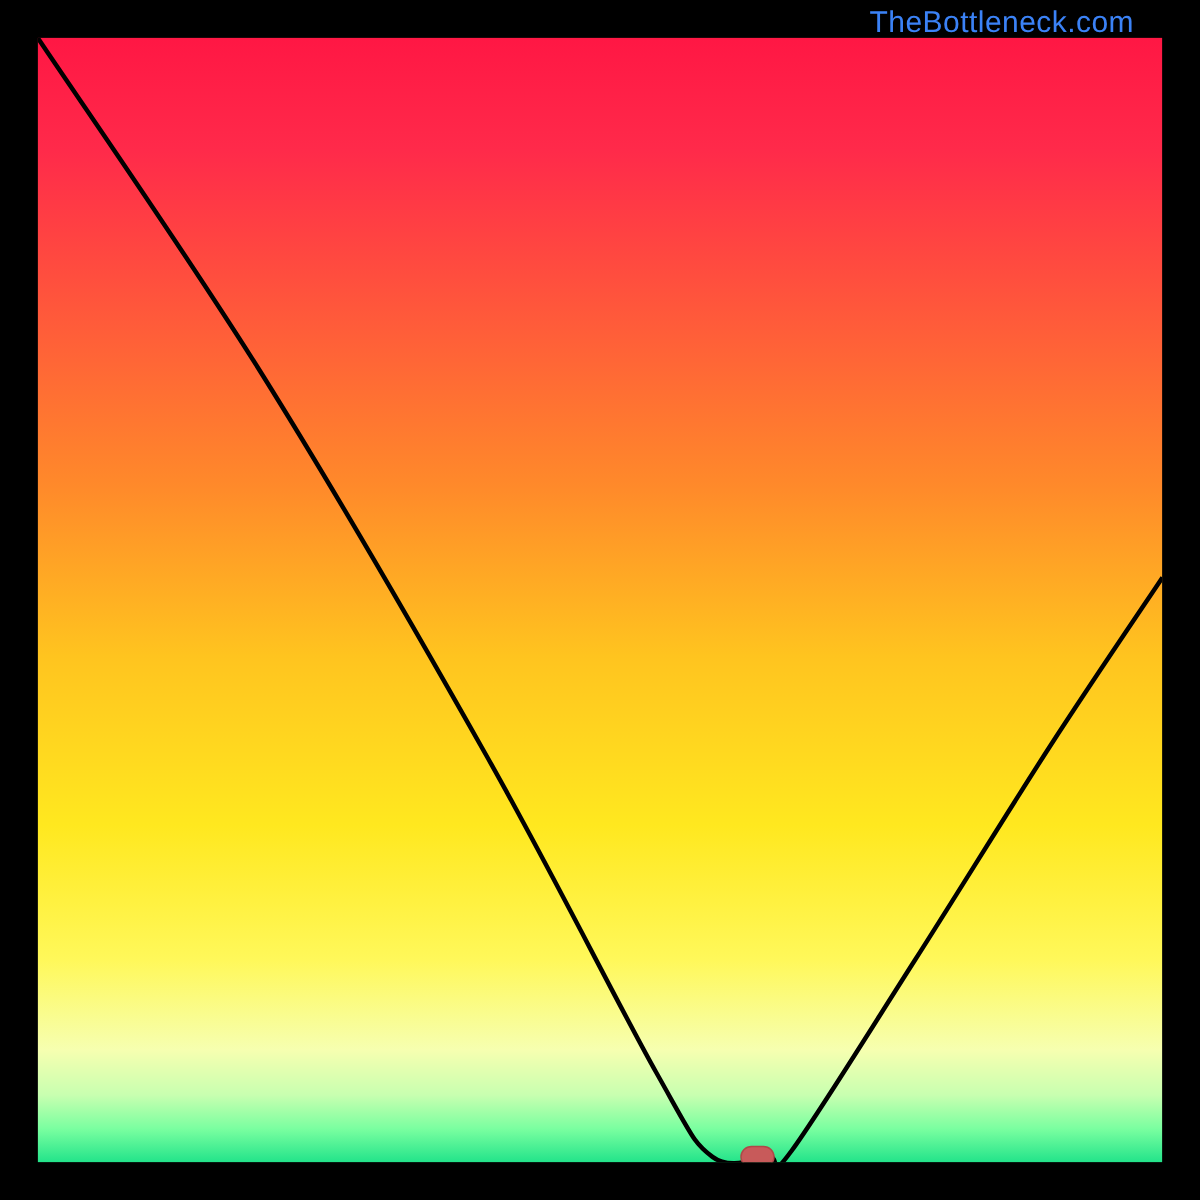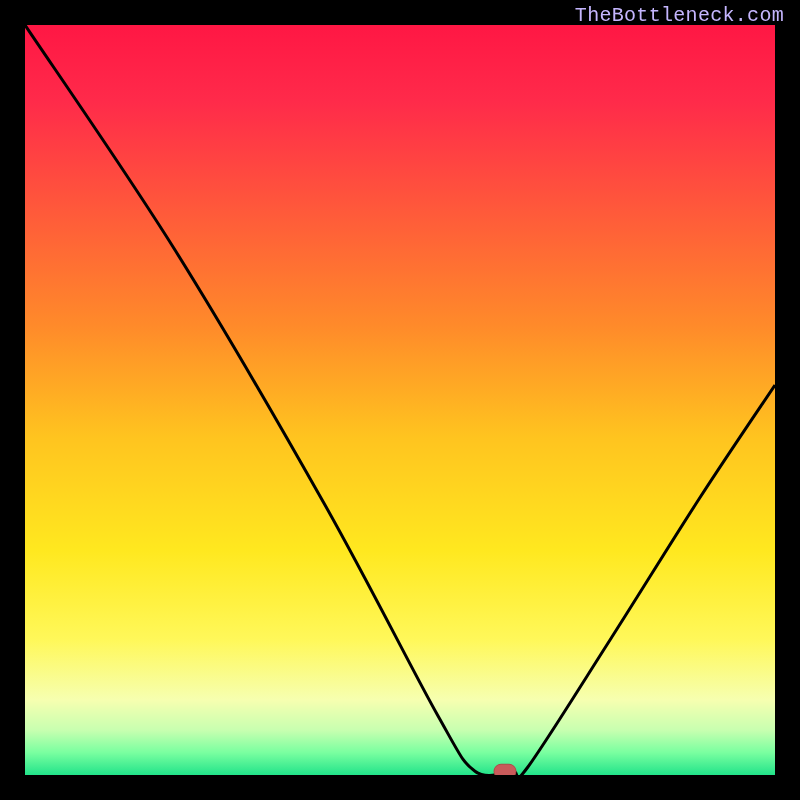--- a/index.html
+++ b/index.html
@@ -28,26 +28,25 @@
   .gradient-bg {
     position: absolute;
     left: 0;
     top: 0;
     width: 100%;
     height: 100%;
   }
   .credit {
     position: absolute;
     top: 4px;
-    right: 16px;
-    color: #c4b5fd;
+    right: 44px;
+    color: #3b82f6;
     font-size: 20px;
     font-weight: 500;
     letter-spacing: 0.3px;
-    font-family: Liberation Mono, monospace;
   }
   svg {
     position: absolute;
     left: 0;
     top: 0;
   }
   .curve {
     fill: none;
     stroke: #000;
     stroke-width: 3;

